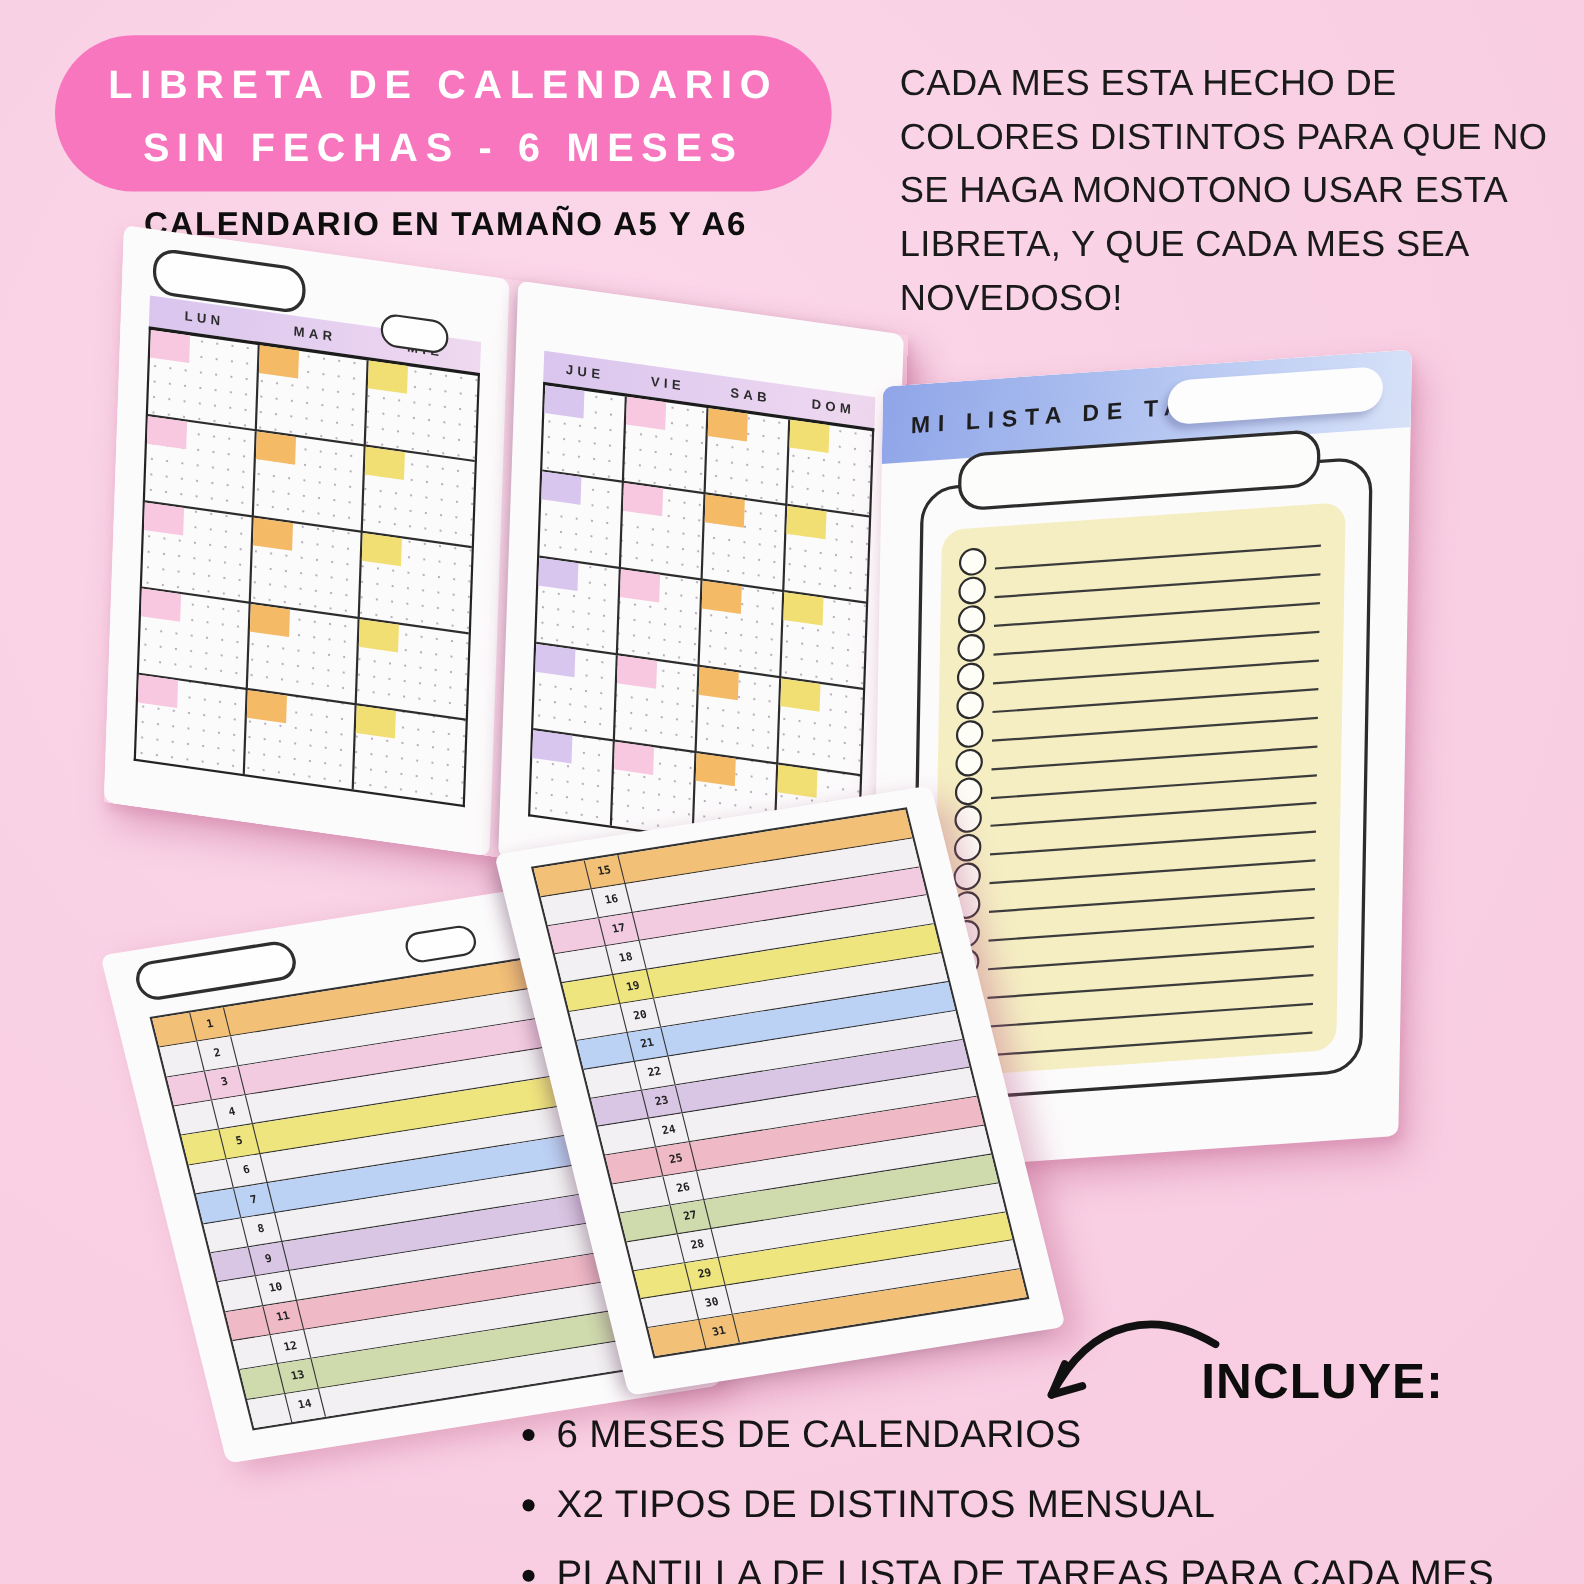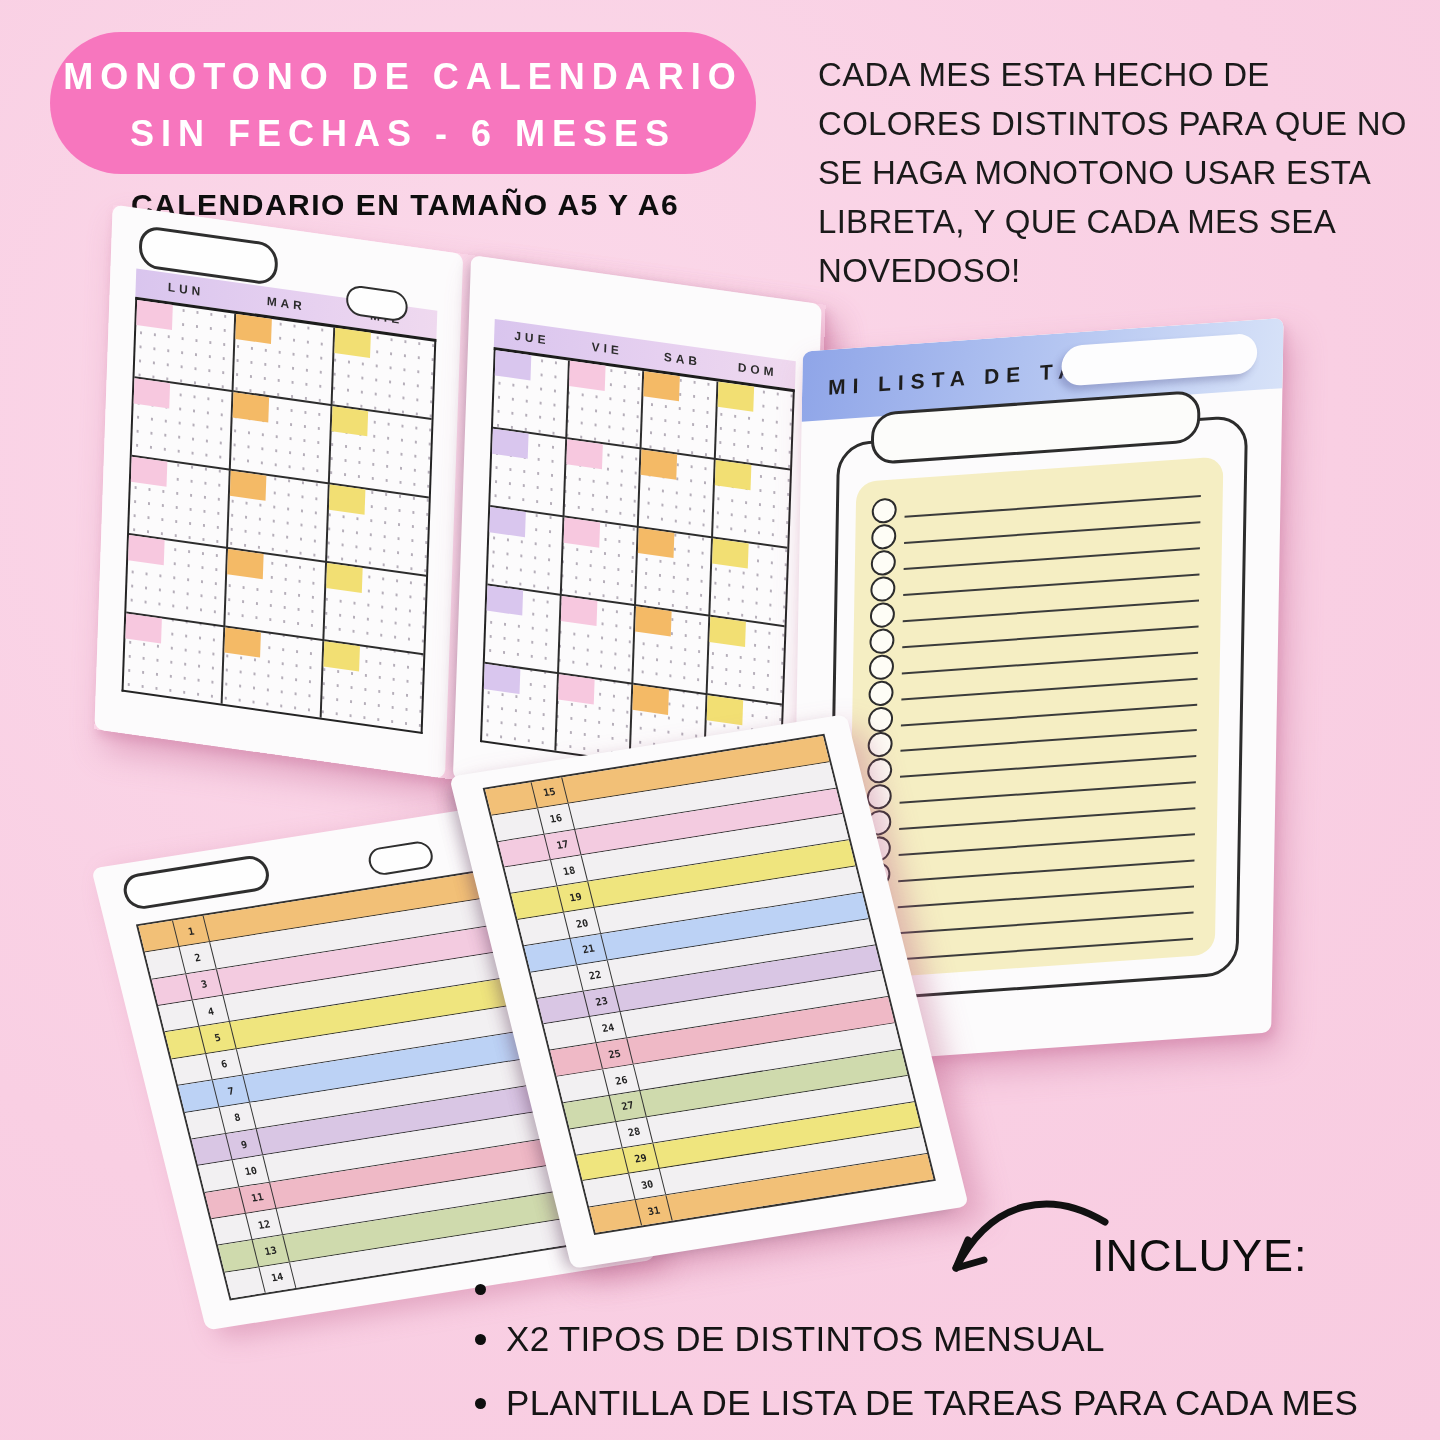--- a/index.html
+++ b/index.html
@@ -85,30 +85,30 @@
   .stripe-row{flex:1;position:relative;border-bottom:1.5px solid #333;}
   .stripe-row:last-child{border-bottom:none;}
   .stripe-num{position:absolute;top:0;bottom:0;width:30px;
     border-left:1.5px solid #333;border-right:1.5px solid #333;
     display:flex;align-items:center;justify-content:center;
     font:bold 10px "DejaVu Sans Mono", monospace;color:#222;}
   .leftp .stripe-num{left:34px;}
   .rightp .stripe-num{left:46px;}
   
   .arrow-svg{left:930px;top:1190px;z-index:8;}
-  .includes-title{left:1092px;top:1230px;font-weight:normal;font-size:45px;letter-spacing:1px;color:#0d0d0d;z-index:8;}
+  .includes-title{left:1092px;top:1230px;font-weight:bold;font-size:45px;letter-spacing:1px;color:#0d0d0d;z-index:8;}
   .includes-list{left:475px;top:1284px;width:960px;z-index:8;}
   .inc-item{display:flex;align-items:center;margin-bottom:24px;font-size:35px;letter-spacing:.3px;color:#151515;}
   .inc-dot{width:11px;height:11px;border-radius:50%;background:#0e0e0e;margin-right:20px;flex:none;}
 </style>
 </head>
 <body>
 
 <div class="abs badge">
-  <div>MONOTONO DE CALENDARIO</div>
+  <div>LIBRETA DE CALENDARIO</div>
   <div>SIN FECHAS - 6 MESES</div>
 </div>
 <div class="abs subtitle">CALENDARIO EN TAMAÑO A5 Y A6</div>
 <div class="abs intro">CADA MES ESTA HECHO DE
 COLORES DISTINTOS PARA QUE NO
 SE HAGA MONOTONO USAR ESTA
 LIBRETA, Y QUE CADA MES SEA
 NOVEDOSO!</div>
 
 <div class="abs under-sheet dotted"></div>
@@ -437,20 +437,21 @@
 </div>
 
 <svg class="abs arrow-svg" width="210" height="115" viewBox="0 0 210 115">
   <path d="M175,32 C122,0 62,8 26,78" fill="none" stroke="#111" stroke-width="7" stroke-linecap="round"></path>
   <path d="M26,78 L54,70 M26,78 L38,50" fill="none" stroke="#111" stroke-width="7" stroke-linecap="round"></path>
 </svg>
 <div class="abs includes-title">INCLUYE:</div>
 <div class="abs includes-list">
   <div class="inc-item">
     <span class="inc-dot"></span>
+    <span>6 MESES DE CALENDARIOS</span>
   </div>
   <div class="inc-item">
     <span class="inc-dot"></span>
     <span>X2 TIPOS DE DISTINTOS MENSUAL</span>
   </div>
   <div class="inc-item">
     <span class="inc-dot"></span>
     <span>PLANTILLA DE LISTA DE TAREAS PARA CADA MES</span>
   </div>
 </div>

